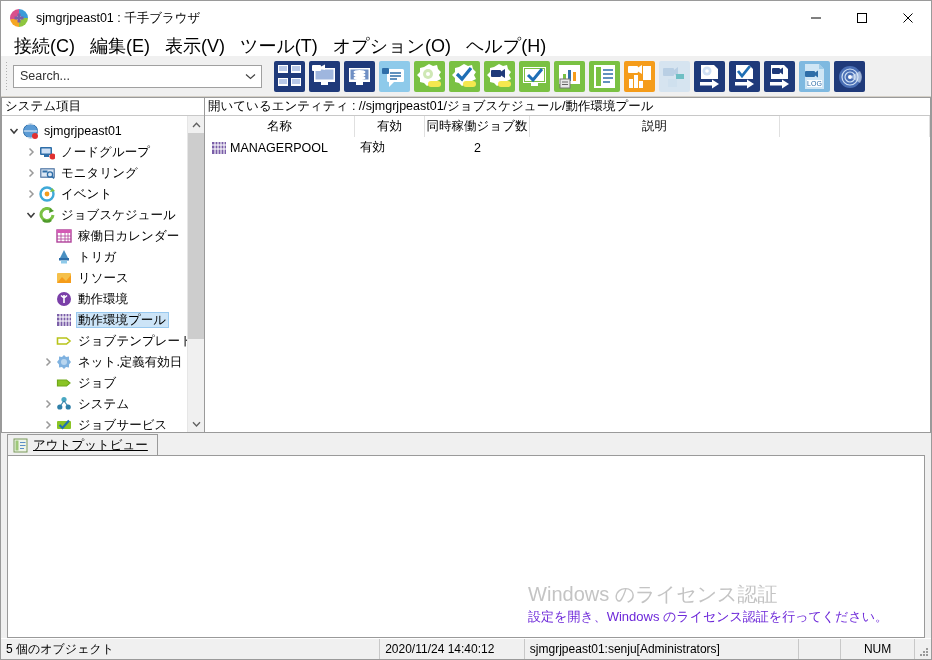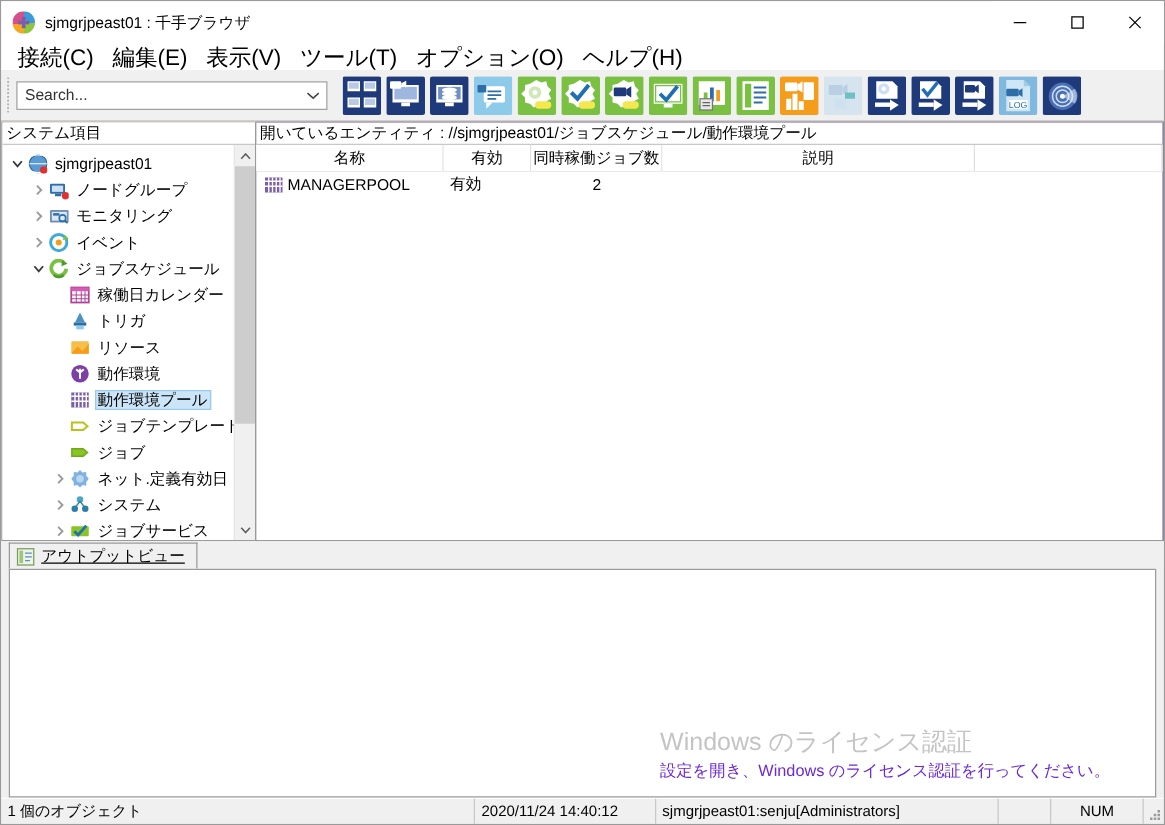--- a/index.html
+++ b/index.html
@@ -234,21 +234,21 @@
     top: 0;
     height: 73%;
     background: #cdcdcd;
   }
 
   .right-pane {
     flex: 1 1 auto;
     display: flex;
     flex-direction: column;
     min-width: 0;
-    background: #4c1d95;
+    background: #000000;
     border: 1px solid #9a9a9a;
     border-left: none;
   }
   .entity-bar {
     height: 18px;
     background: #ffffff;
     border-bottom: 1px solid #c8c8c8;
     font-size: 12.5px;
     color: #000;
     padding-left: 3px;
@@ -774,41 +774,41 @@
             <div class="tnode" style="padding-left: 38px;">
               <span class="expander"></span>
               <span class="ticon">
                 <svg width="16" height="16" viewBox="0 0 16 16">
                   <path d="M1.5,5 h9 l3.5,3 l-3.5,3 h-9 z" fill="#fff" stroke="#b8c41a" stroke-width="1.6"></path>
                 </svg>
               </span>
               <span class="tlabel">ジョブテンプレート</span>
             </div>
             <div class="tnode" style="padding-left: 38px;">
-              <span class="expander"></span>
-              <span class="ticon">
-                <svg width="16" height="16" viewBox="0 0 16 16">
-                  <path d="M1.5,5 h9 l3.5,3 l-3.5,3 h-9 z" fill="#8ac425" stroke="#6fa81a" stroke-width="1.2"></path>
-                </svg>
-              </span>
-              <span class="tlabel">ジョブ</span>
-            </div>
-            <div class="tnode" style="padding-left: 38px;">
               <span class="expander">
                 <svg width="10" height="10" viewBox="0 0 10 10">
                   <polyline points="3.5,1.5 7,5 3.5,8.5" fill="none" stroke="#9a9a9a" stroke-width="1.5"></polyline>
                 </svg>
               </span>
               <span class="ticon">
                 <svg width="16" height="16" viewBox="0 0 16 16">
                   <polygon points="8,1 10,3 13,2.5 13,5.5 15,8 13,10.5 13,13.5 10,13 8,15 6,13 3,13.5 3,10.5 1,8 3,5.5 3,2.5 6,3" fill="#7fb2e0"></polygon>
                   <circle cx="8" cy="8" r="3" fill="#b9d6ef"></circle>
                 </svg>
               </span>
               <span class="tlabel">ネット.定義有効日</span>
+            </div>
+            <div class="tnode" style="padding-left: 38px;">
+              <span class="expander"></span>
+              <span class="ticon">
+                <svg width="16" height="16" viewBox="0 0 16 16">
+                  <path d="M1.5,5 h9 l3.5,3 l-3.5,3 h-9 z" fill="#8ac425" stroke="#6fa81a" stroke-width="1.2"></path>
+                </svg>
+              </span>
+              <span class="tlabel">ジョブ</span>
             </div>
             <div class="tnode" style="padding-left: 38px;">
               <span class="expander">
                 <svg width="10" height="10" viewBox="0 0 10 10">
                   <polyline points="3.5,1.5 7,5 3.5,8.5" fill="none" stroke="#9a9a9a" stroke-width="1.5"></polyline>
                 </svg>
               </span>
               <span class="ticon">
                 <svg width="16" height="16" viewBox="0 0 16 16">
                   <circle cx="8" cy="3.5" r="2.6" fill="#4aa8c2"></circle>
@@ -903,21 +903,21 @@
     </div>
     <div class="output-body">
       <div class="watermark">
         <div class="wm1">Windows のライセンス認証</div>
         <div class="wm2">設定を開き、Windows のライセンス認証を行ってください。</div>
       </div>
     </div>
   </div>
 
   <div class="statusbar">
-    <div class="sb-cell" style="width:380px;">1 個のオブジェクト</div>
+    <div class="sb-cell" style="width:380px;">5 個のオブジェクト</div>
     <div class="sb-cell" style="width:145px;">2020/11/24 14:40:12</div>
     <div class="sb-cell" style="width:275px;">sjmgrjpeast01:senju[Administrators]</div>
     <div class="sb-cell" style="width:42px;"></div>
     <div class="sb-cell" style="width:74px; justify-content:center; padding-left:0;">NUM</div>
     <div class="sb-grip">
       <svg width="11" height="11" viewBox="0 0 11 11">
         <g fill="#9a9a9a">
           <rect x="8" y="2" width="2" height="2"></rect>
             <rect x="8" y="5" width="2" height="2"></rect>
             <rect x="5" y="5" width="2" height="2"></rect>

